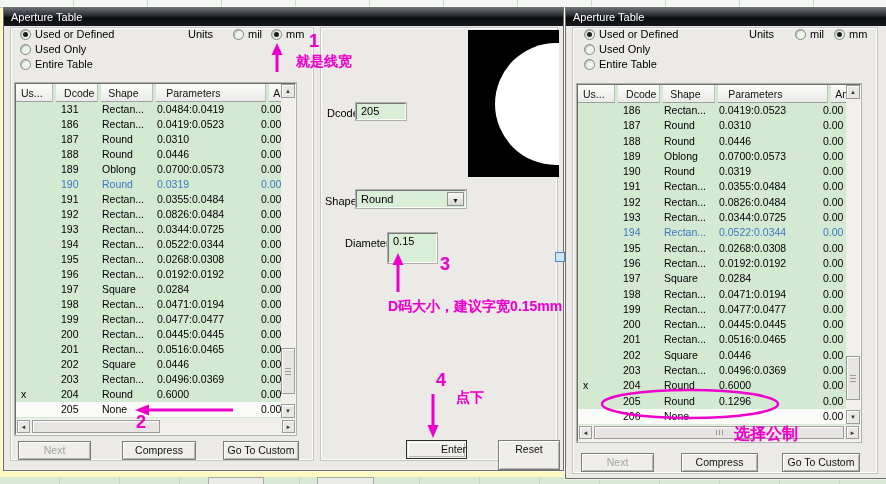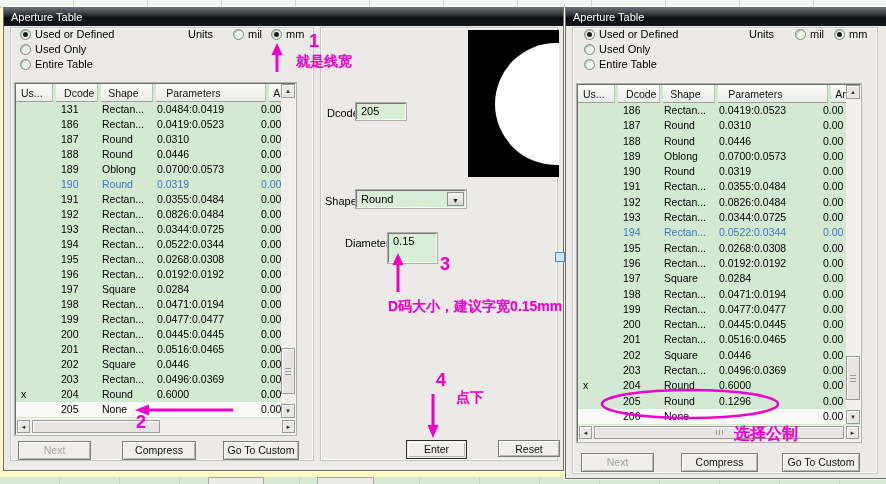--- a/index.html
+++ b/index.html
@@ -179,22 +179,22 @@
 
   <span class="lbl" style="left:325px;top:195px;">Shape</span>
   <div class="field" style="left:356px;top:190px;width:110px;height:18px;line-height:16px;">
     <span>Round</span>
     <span class="combo-btn">▼</span>
   </div>
 
   <span class="lbl" style="left:345px;top:237px;">Diameter</span>
   <div class="field" style="left:388px;top:233px;width:49px;height:30px;line-height:15px;">0.15</div>
 
-  <div class="btn focused" style="left:406px;top:440px;width:61px;height:19px;line-height:17px;">Enter</div>
-  <div class="btn" style="left:498px;top:440px;width:62px;height:17px;line-height:17px;">Reset</div>
+  <div class="btn focused" style="left:406px;top:440px;width:61px;height:19px;line-height:17px;text-align:right;">Enter</div>
+  <div class="btn" style="left:498px;top:440px;width:62px;height:30px;line-height:17px;">Reset</div>
 
   <div class="abs win" style="left:565px;top:7px;width:324px;height:472px;">
     <div class="titlebar">
       <span>Aperture Table</span>
     </div>
   </div>
 
   <div class="abs panel" style="left:572px;top:27px;width:306px;height:447px;"></div>
 
   <span class="radio abs on" style="left:584px;top:29px;"></span>

